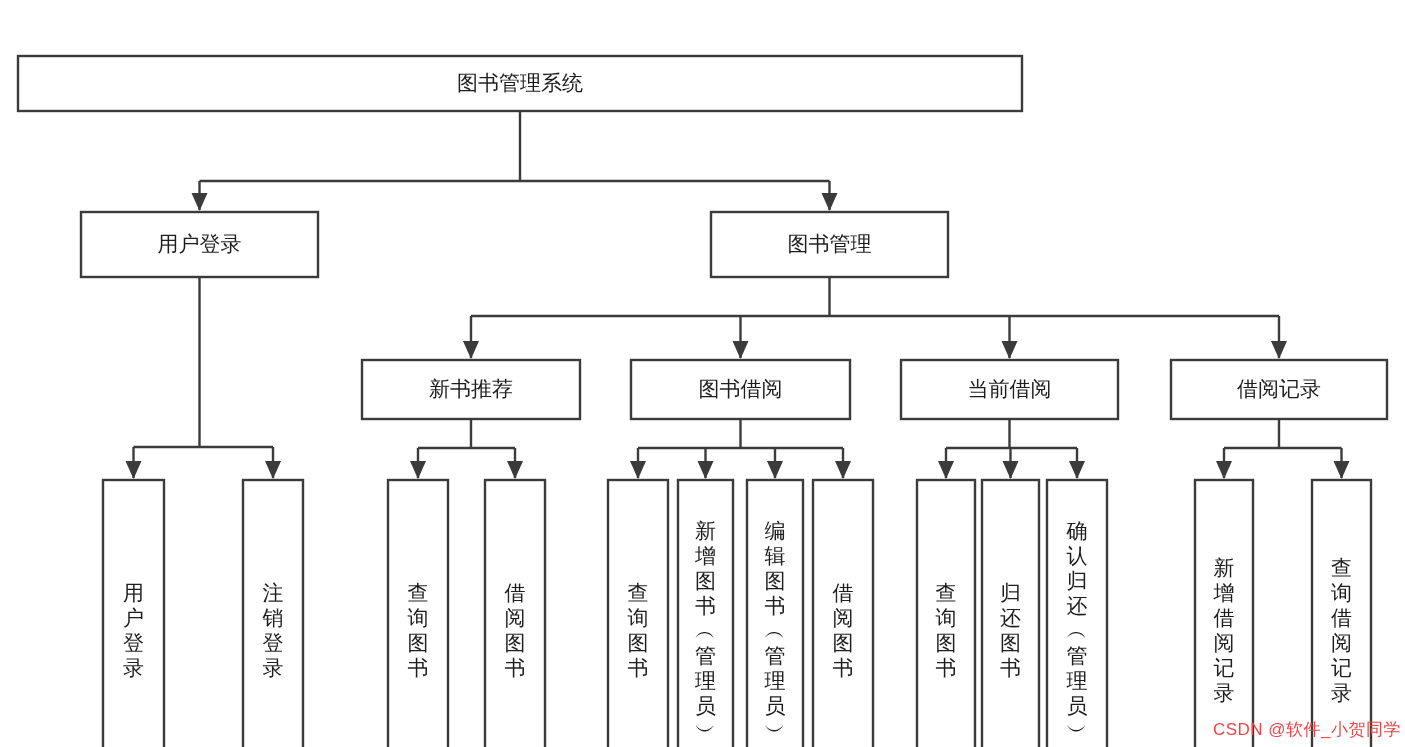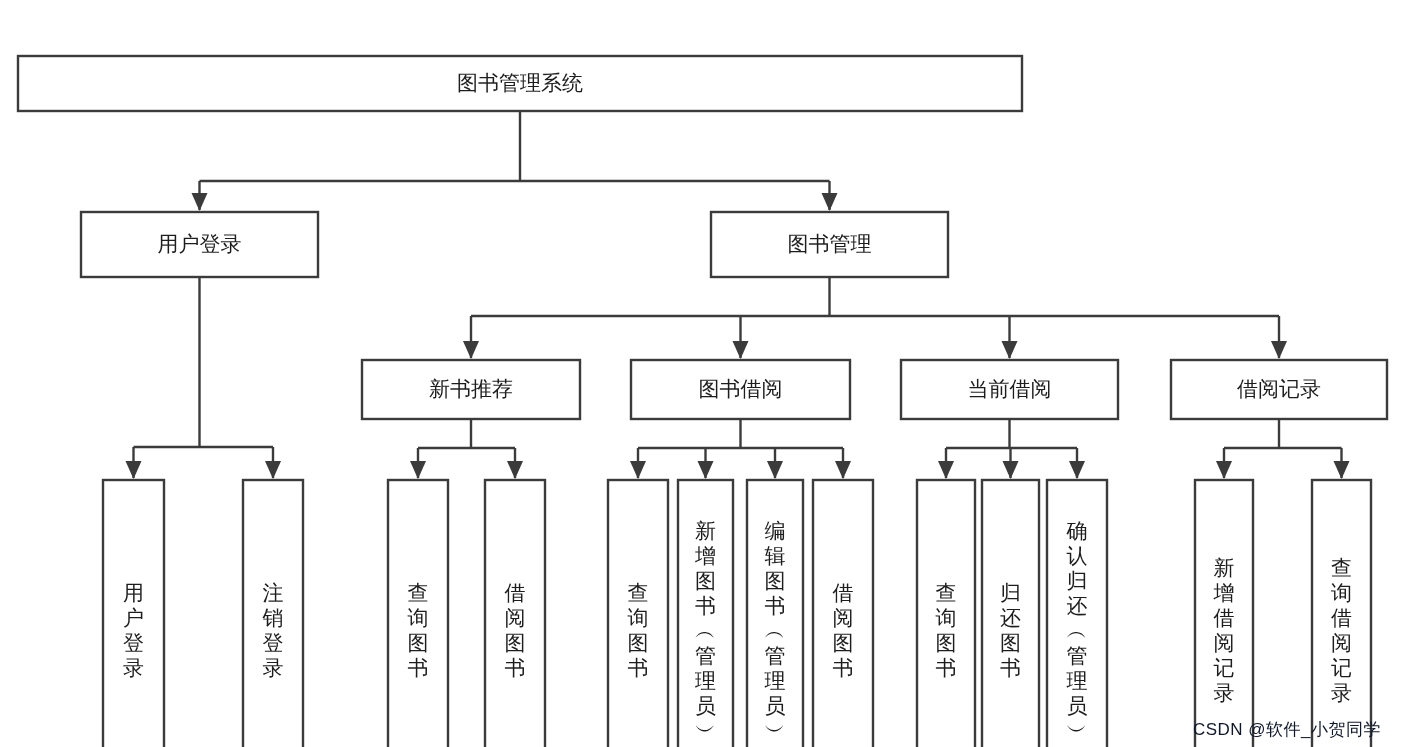--- a/index.html
+++ b/index.html
@@ -44,25 +44,25 @@
     dominant-baseline: middle;
   }
   .node-label-v {
     font-family: "Liberation Sans", "DejaVu Sans", sans-serif;
     font-size: 21px;
     fill: #1d1d1d;
     text-anchor: middle;
   }
   .watermark {
     position: absolute;
-    right: 24px;
+    right: 4px;
     bottom: 6px;
     font-family: "Liberation Sans", "DejaVu Sans", sans-serif;
     font-size: 17px;
-    color: #0f172a;
+    color: #ef4444;
     letter-spacing: 0.5px;
     white-space: nowrap;
     user-select: none;
   }
 </style>
 </head>
 <body>
 
 <div id="diagram-root">
   <svg id="diagram-svg" width="1405" height="747" viewBox="0 0 1405 747" xmlns="http://www.w3.org/2000/svg">

